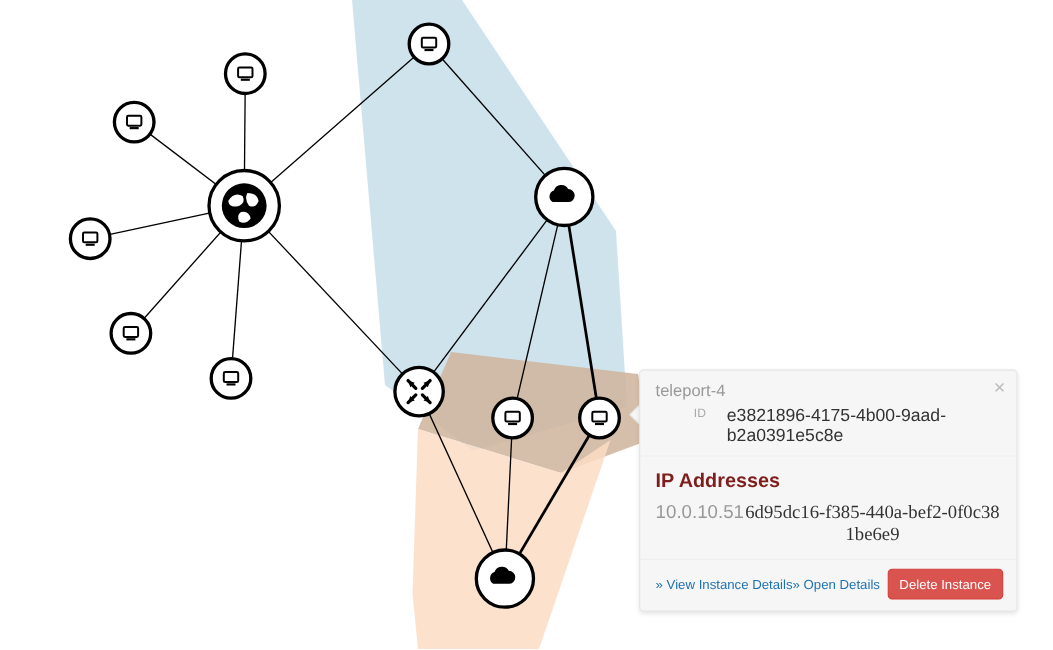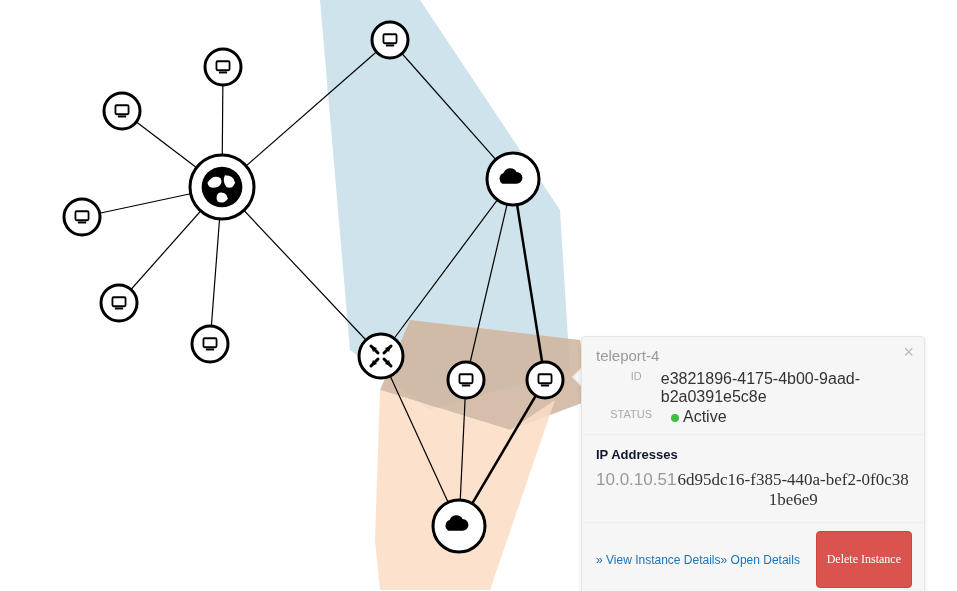--- a/index.html
+++ b/index.html
@@ -18,28 +18,28 @@
     color: #333;
   }
   .panel-close { position: absolute; top: 6px; right: 10px; color: #bbb; font-size: 18px; cursor: pointer; line-height: 1; }
   .panel-head { padding: 10px 14px 6px 14px; }
   .panel-title { color: #999; font-size: 15px; margin-bottom: 6px; }
   .panel-row { display: flex; align-items: flex-start; margin: 2px 0; gap: 11px; }
   .panel-label { width: 56px; text-align: right; color: #aaa; font-size: 11px; margin-right: 8px; }
   .panel-value { color: #333; font-size: 16px; }
   .status-dot { display: inline-block; width: 8px; height: 8px; border-radius: 50%; background: #3fbf3f; margin-right: 4px; vertical-align: middle; }
   .panel-section { padding: 8px 14px 10px 14px; border-top: 1px solid #eee; }
-  .panel-section h4 { margin: 4px 0 8px 0; font-size: 13px; color: #0f172a; font-weight: 700; }
+  .panel-section h4 { margin: 4px 0 8px 0; font-size: 18px; color: #7f1d1d; font-weight: 700; }
   .ip-row { display: flex; margin: 2px 0; font-size: 17px; text-align: center; }
   .ip-addr { width: 84px; color: #999; }
   .ip-id   { color: #333; word-break: break-all; font-family: Liberation Serif, serif; }
   .panel-actions { display: flex; align-items: center; padding: 8px 12px 10px 14px; border-top: 1px solid #eee; gap: 0; }
   .link-action { color: #1f72b5; font-size: 12px; cursor: pointer; }
   .link-action::before { content: "» "; }
-  .btn-delete { margin-left: auto; background: #d9534f; color: #fff; border: 1px solid #d43f3a; border-radius: 4px; font-size: 12px; padding: 20px 10px; cursor: pointer; font-family: Liberation Serif, serif; }
+  .btn-delete { margin-left: auto; background: #d9534f; color: #fff; border: 1px solid #d43f3a; border-radius: 4px; font-size: 12px; padding: 6px 10px; cursor: pointer; }
   .pointer {
     position: absolute;
     width: 14px; height: 14px;
     background: #f6f6f6;
     border-left: 1px solid #e5e5e5;
     border-bottom: 1px solid #e5e5e5;
     transform: rotate(45deg);
   }
 </style>
 </head>
@@ -164,26 +164,20 @@
 <div class="pointer" style="left:575px; top:370px;"></div>
 
 <div class="panel" style="left:581px; top:336px;">
   <div class="panel-close">×</div>
   <div class="panel-head">
     <div class="panel-title">teleport-4</div>
     <div class="panel-row">
       <div class="panel-label">ID</div>
       <div class="panel-value">e3821896-4175-4b00-9aad-b2a0391e5c8e</div>
     </div>
-    <div class="panel-row">
-      <div class="panel-label">STATUS</div>
-      <div class="panel-value">
-        <span class="status-dot"></span><span>Active</span>
-      </div>
-    </div>
   </div>
   <div class="panel-section">
     <h4>IP Addresses</h4>
     <div id="ip-list">
         <div class="ip-row">
           <div class="ip-addr">10.0.10.51</div>
           <div class="ip-id">6d95dc16-f385-440a-bef2-0f0c381be6e9</div>
         </div>
       </div>
   </div>

